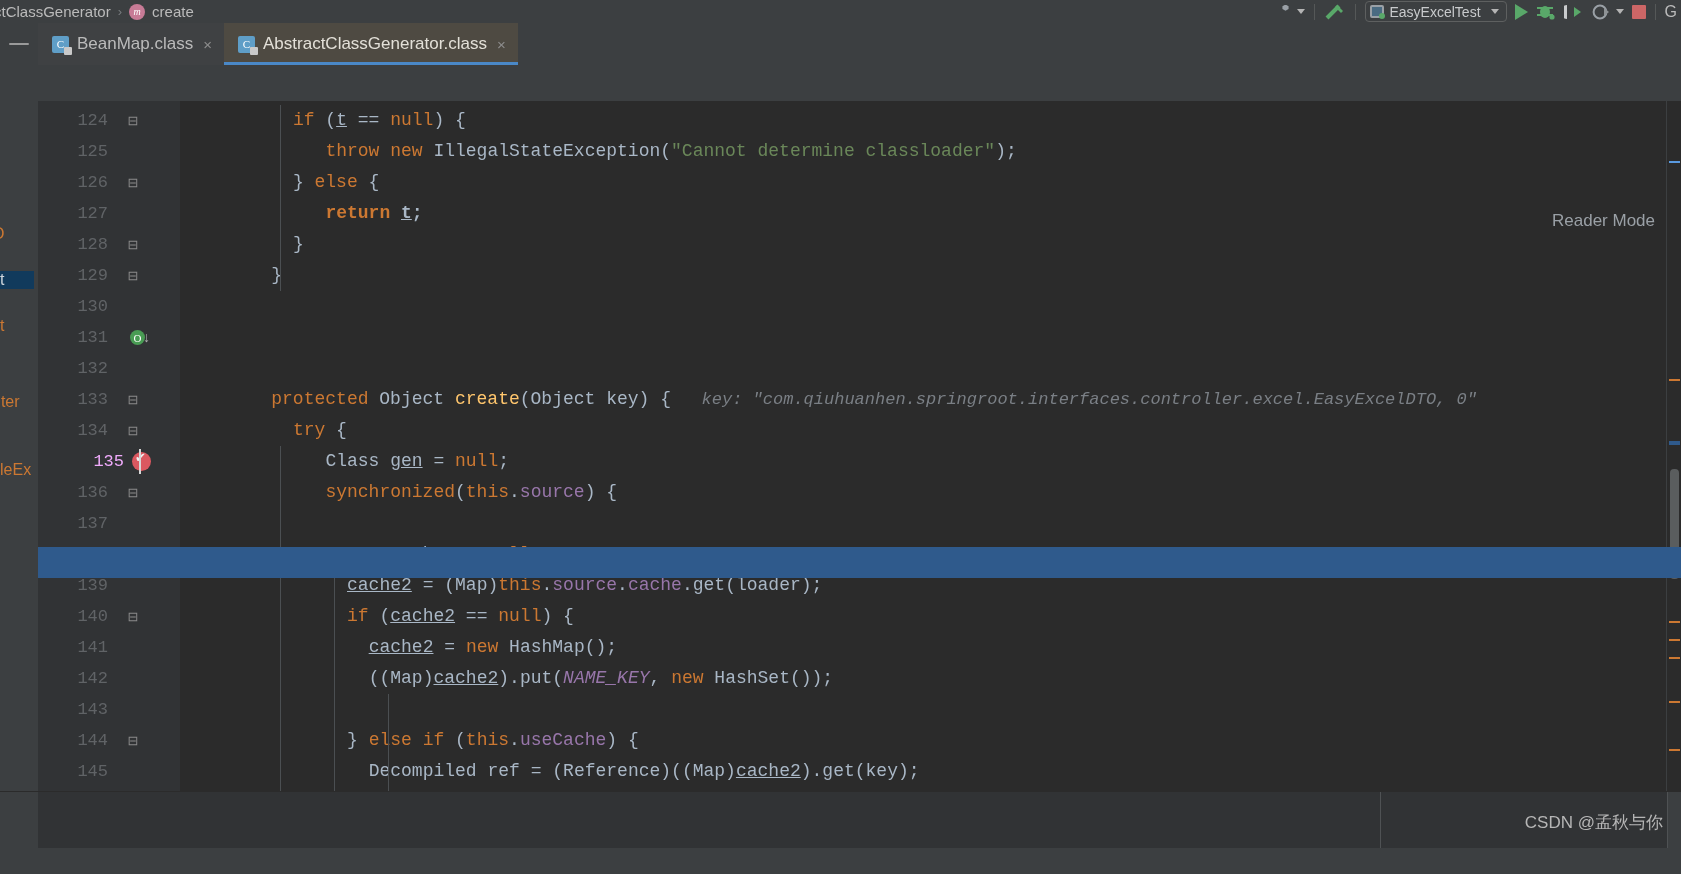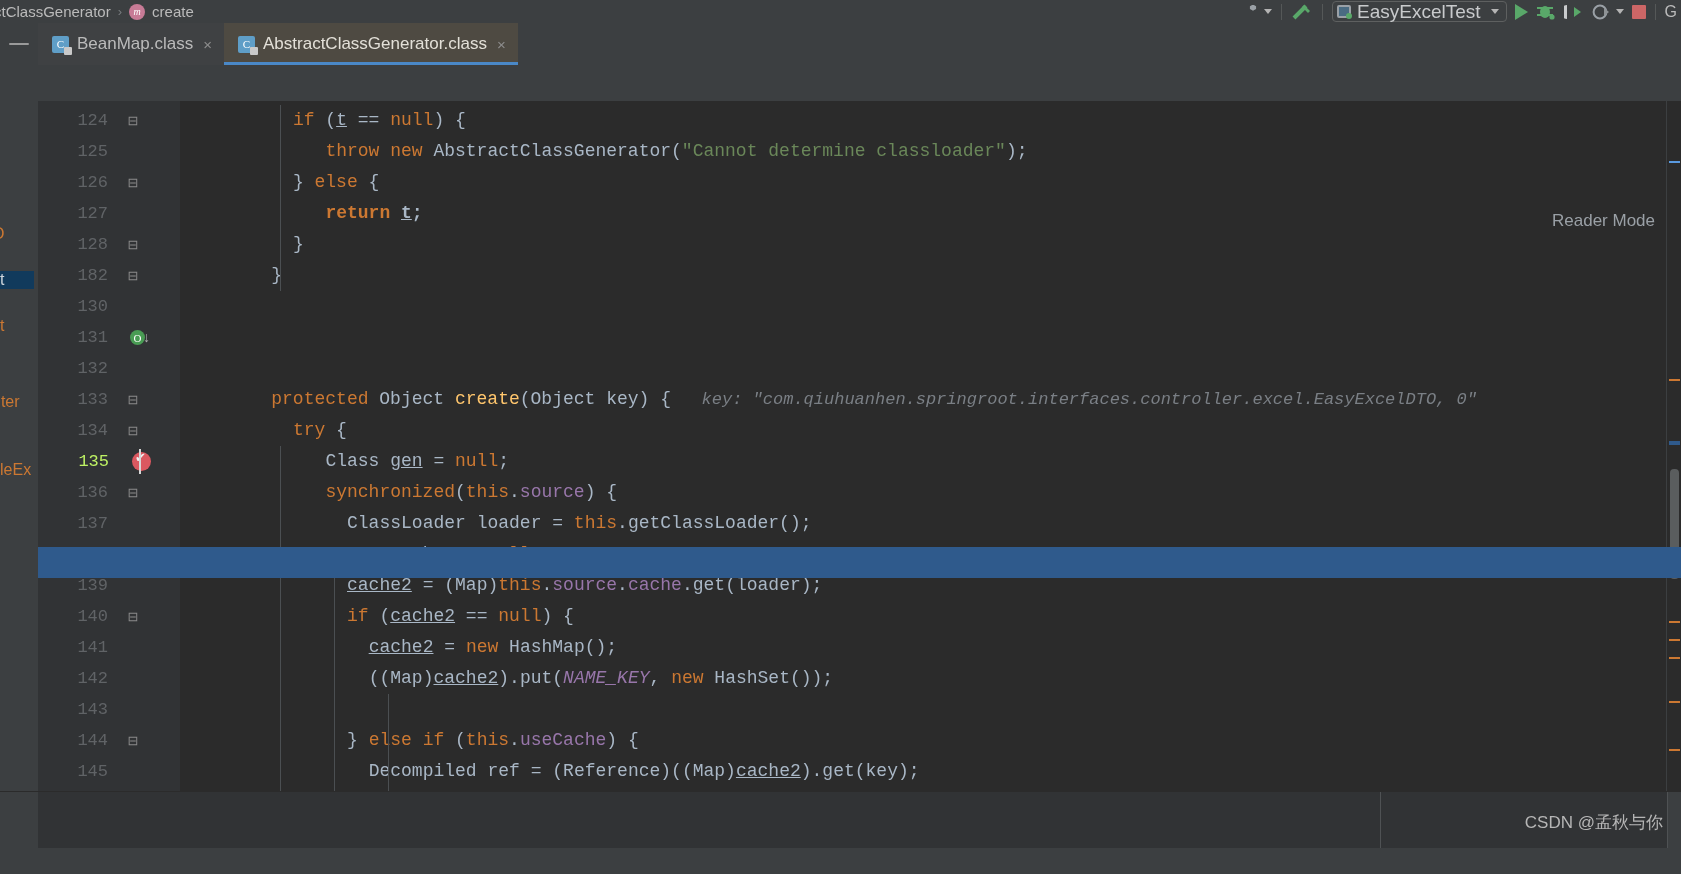--- a/index.html
+++ b/index.html
@@ -32,21 +32,21 @@
   .toolbar-right {
     position:absolute; right:0; top:0; height:23px;
     display:flex; align-items:center; gap:0px;
   }
   .tb-item { display:flex; align-items:center; height:23px; padding:0 4px; }
   .tb-sep { width:1px; height:16px; background:#555858; margin:0 5px; }
   .caret { width:0;height:0;border-left:4px solid transparent;border-right:4px solid transparent;border-top:5px solid #b4b4b4; margin-left:4px;}
   .runcfg {
     display:flex; align-items:center; gap:6px;
     border:1px solid #5e6060; border-radius:4px;
-    height:21px; padding:0 7px 0 4px; color:#c8cacc; font-size:19px;
+    height:21px; padding:0 7px 0 4px; color:#c8cacc; font-size:14px;
   }
   .cfg-sq { position:relative; width:14px; height:13px; border:2px solid #9aa0a6; border-radius:2px; background:#4a6b82;}
   .cfg-dot { position:absolute; right:-3px; bottom:-3px; width:6px;height:6px;border-radius:50%;background:#59a869;}
   .play { width:0;height:0;border-top:8px solid transparent;border-bottom:8px solid transparent;border-left:13px solid #59a869; }
   .stop { width:14px;height:14px;background:#cc6666;border-radius:1px; }
   .person { width:14px;height:14px;background:#9aa0a6; clip-path: polygon(50% 0,72% 12%,72% 32%,50% 44%,28% 32%,28% 12%); }
 
   
   .tabrow {
     position:absolute; left:0; top:23px; width:1681px; height:42px;
@@ -290,61 +290,60 @@
 
     <div class="gutter">
         <div class="lnum" style="top: 4px; line-height: 31px; left: 0px;">124</div>
         <div class="fold" style="top: 4px; line-height: 31px; left: 88px;">⊟</div>
         <div class="lnum" style="top: 35px; line-height: 31px; left: 0px;">125</div>
         <div class="lnum" style="top: 66px; line-height: 31px; left: 0px;">126</div>
         <div class="fold" style="top: 66px; line-height: 31px; left: 88px;">⊟</div>
         <div class="lnum" style="top: 97px; line-height: 31px; left: 0px;">127</div>
         <div class="lnum" style="top: 128px; line-height: 31px; left: 0px;">128</div>
         <div class="fold" style="top: 128px; line-height: 31px; left: 88px;">⊟</div>
-        <div class="lnum" style="top: 159px; line-height: 31px; left: 0px;">182</div>
+        <div class="lnum" style="top: 159px; line-height: 31px; left: 0px;">129</div>
         <div class="fold" style="top: 159px; line-height: 31px; left: 88px;">⊟</div>
         <div class="lnum" style="top: 190px; line-height: 31px; left: 0px;">130</div>
         <div class="lnum" style="top: 221px; line-height: 31px; left: 0px;">131</div>
         <div class="implmark" style="top: 229px;">O</div>
         <div class="implarrow" style="top: 221px; line-height: 31px;">↓</div>
         <div class="lnum" style="top: 252px; line-height: 31px; left: 0px;">132</div>
         <div class="lnum" style="top: 283px; line-height: 31px; left: 0px;">133</div>
         <div class="fold" style="top: 283px; line-height: 31px; left: 88px;">⊟</div>
         <div class="lnum" style="top: 314px; line-height: 31px; left: 0px;">134</div>
         <div class="fold" style="top: 314px; line-height: 31px; left: 88px;">⊟</div>
-        <div class="lnum" style="top: 345px; line-height: 31px; left: 1px; color: #bef264;">135</div>
+        <div class="lnum" style="top: 345px; line-height: 31px; left: 16px; color: #f0abfc;">135</div>
         <div class="bp" style="top: 351px;"></div>
         <div class="lnum" style="top: 376px; line-height: 31px; left: 0px;">136</div>
         <div class="fold" style="top: 376px; line-height: 31px; left: 88px;">⊟</div>
         <div class="lnum" style="top: 407px; line-height: 31px; left: 0px;">137</div>
         <div class="lnum" style="top: 438px; line-height: 31px; left: 0px;">138</div>
         <div class="lnum" style="top: 469px; line-height: 31px; left: 0px;">139</div>
         <div class="lnum" style="top: 500px; line-height: 31px; left: 0px;">140</div>
         <div class="fold" style="top: 500px; line-height: 31px; left: 88px;">⊟</div>
         <div class="lnum" style="top: 531px; line-height: 31px; left: 0px;">141</div>
         <div class="lnum" style="top: 562px; line-height: 31px; left: 0px;">142</div>
         <div class="lnum" style="top: 593px; line-height: 31px; left: 0px;">143</div>
         <div class="lnum" style="top: 624px; line-height: 31px; left: 0px;">144</div>
         <div class="fold" style="top: 624px; line-height: 31px; left: 88px;">⊟</div>
         <div class="lnum" style="top: 655px; line-height: 31px; left: 0px;">145</div>
       </div>
     <div class="codearea" id="codearea">
         <div class="code" style="top: 4px; line-height: 31px; left: 112.92px;"><span class="kw">if </span><span class="plain">(</span><span class="loc">t</span><span class="plain"> == </span><span class="kw">null</span><span class="plain">) {</span></div>
-        <div class="code" style="top: 35px; line-height: 31px; left: 145.38px;"><span class="kw">throw new </span><span class="plain">AbstractClassGenerator</span><span class="plain">(</span><span class="str">"Cannot determine classloader"</span><span class="plain">);</span></div>
+        <div class="code" style="top: 35px; line-height: 31px; left: 145.38px;"><span class="kw">throw new </span><span class="plain">IllegalStateException</span><span class="plain">(</span><span class="str">"Cannot determine classloader"</span><span class="plain">);</span></div>
         <div class="code" style="top: 66px; line-height: 31px; left: 112.92px;"><span class="plain">} </span><span class="kw">else</span><span class="plain"> {</span></div>
         <div class="code" style="top: 97px; line-height: 31px; left: 145.38px; font-weight: bold;"><span class="kw">return </span><span class="loc">t</span><span class="plain">;</span></div>
         <div class="code" style="top: 128px; line-height: 31px; left: 112.92px;"><span class="plain">}</span></div>
         <div class="code" style="top: 159px; line-height: 31px; left: 91.28px;"><span class="plain">}</span></div>
         <div class="code" style="top: 190px; line-height: 31px; left: 48px;"></div>
         <div class="code" style="top: 252px; line-height: 31px; left: 48px;"></div>
         <div class="code" style="top: 283px; line-height: 31px; left: 91.28px;"><span class="kw">protected </span><span class="plain">Object </span><span class="mth">create</span><span class="plain">(Object key) {</span><span class="hint">   key: "com.qiuhuanhen.springroot.interfaces.controller.excel.EasyExcelDTO, 0"</span></div>
         <div class="code" style="top: 314px; line-height: 31px; left: 112.92px;"><span class="kw">try</span><span class="plain"> {</span></div>
         <div class="code" style="top: 345px; line-height: 31px; left: 145.38px;"><span class="plain">Class </span><span class="loc">gen</span><span class="plain"> = </span><span class="kw">null</span><span class="plain">;</span></div>
         <div class="code" style="top: 376px; line-height: 31px; left: 145.38px;"><span class="kw">synchronized</span><span class="plain">(</span><span class="kw">this</span><span class="plain">.</span><span class="fld">source</span><span class="plain">) {</span></div>
-        <div class="code" style="top: 407px; line-height: 31px; left: 167.02px;"><span class="plain">ClassLoader loader = </span><span class="kw">this</span><span class="plain">.getClassLoader();</span></div>
         <div class="code" style="top: 438px; line-height: 31px; left: 167.02px;"><span class="plain">Map </span><span class="loc">cache2</span><span class="plain"> = </span><span class="kw">null</span><span class="plain">;</span></div>
         <div class="code" style="top: 469px; line-height: 31px; left: 167.02px;"><span class="loc">cache2</span><span class="plain"> = (Map)</span><span class="kw">this</span><span class="plain">.</span><span class="fld">source</span><span class="plain">.</span><span class="fld">cache</span><span class="plain">.get(loader);</span></div>
         <div class="code" style="top: 500px; line-height: 31px; left: 167.02px;"><span class="kw">if </span><span class="plain">(</span><span class="loc">cache2</span><span class="plain"> == </span><span class="kw">null</span><span class="plain">) {</span></div>
         <div class="code" style="top: 531px; line-height: 31px; left: 188.66px;"><span class="loc">cache2</span><span class="plain"> = </span><span class="kw">new </span><span class="plain">HashMap();</span></div>
         <div class="code" style="top: 562px; line-height: 31px; left: 188.66px;"><span class="plain">((Map)</span><span class="loc">cache2</span><span class="plain">).put(</span><span class="sfld">NAME_KEY</span><span class="plain">, </span><span class="kw">new </span><span class="plain">HashSet());</span></div>
         <div class="code" style="top: 624px; line-height: 31px; left: 167.02px;"><span class="plain">} </span><span class="kw">else if </span><span class="plain">(</span><span class="kw">this</span><span class="plain">.</span><span class="fld">useCache</span><span class="plain">) {</span></div>
         <div class="code" style="top: 655px; line-height: 31px; left: 188.66px;"><span class="plain">Decompiled ref = (Reference)((Map)</span><span class="loc">cache2</span><span class="plain">).get(key);</span></div>
         <div class="indent-guide" style="left: 100px; top: 4px; height: 186px;"></div>
         <div class="indent-guide" style="left: 100px; top: 345px; height: 345px;"></div>
         <div class="indent-guide" style="left: 154px; top: 469px; height: 221px;"></div>

